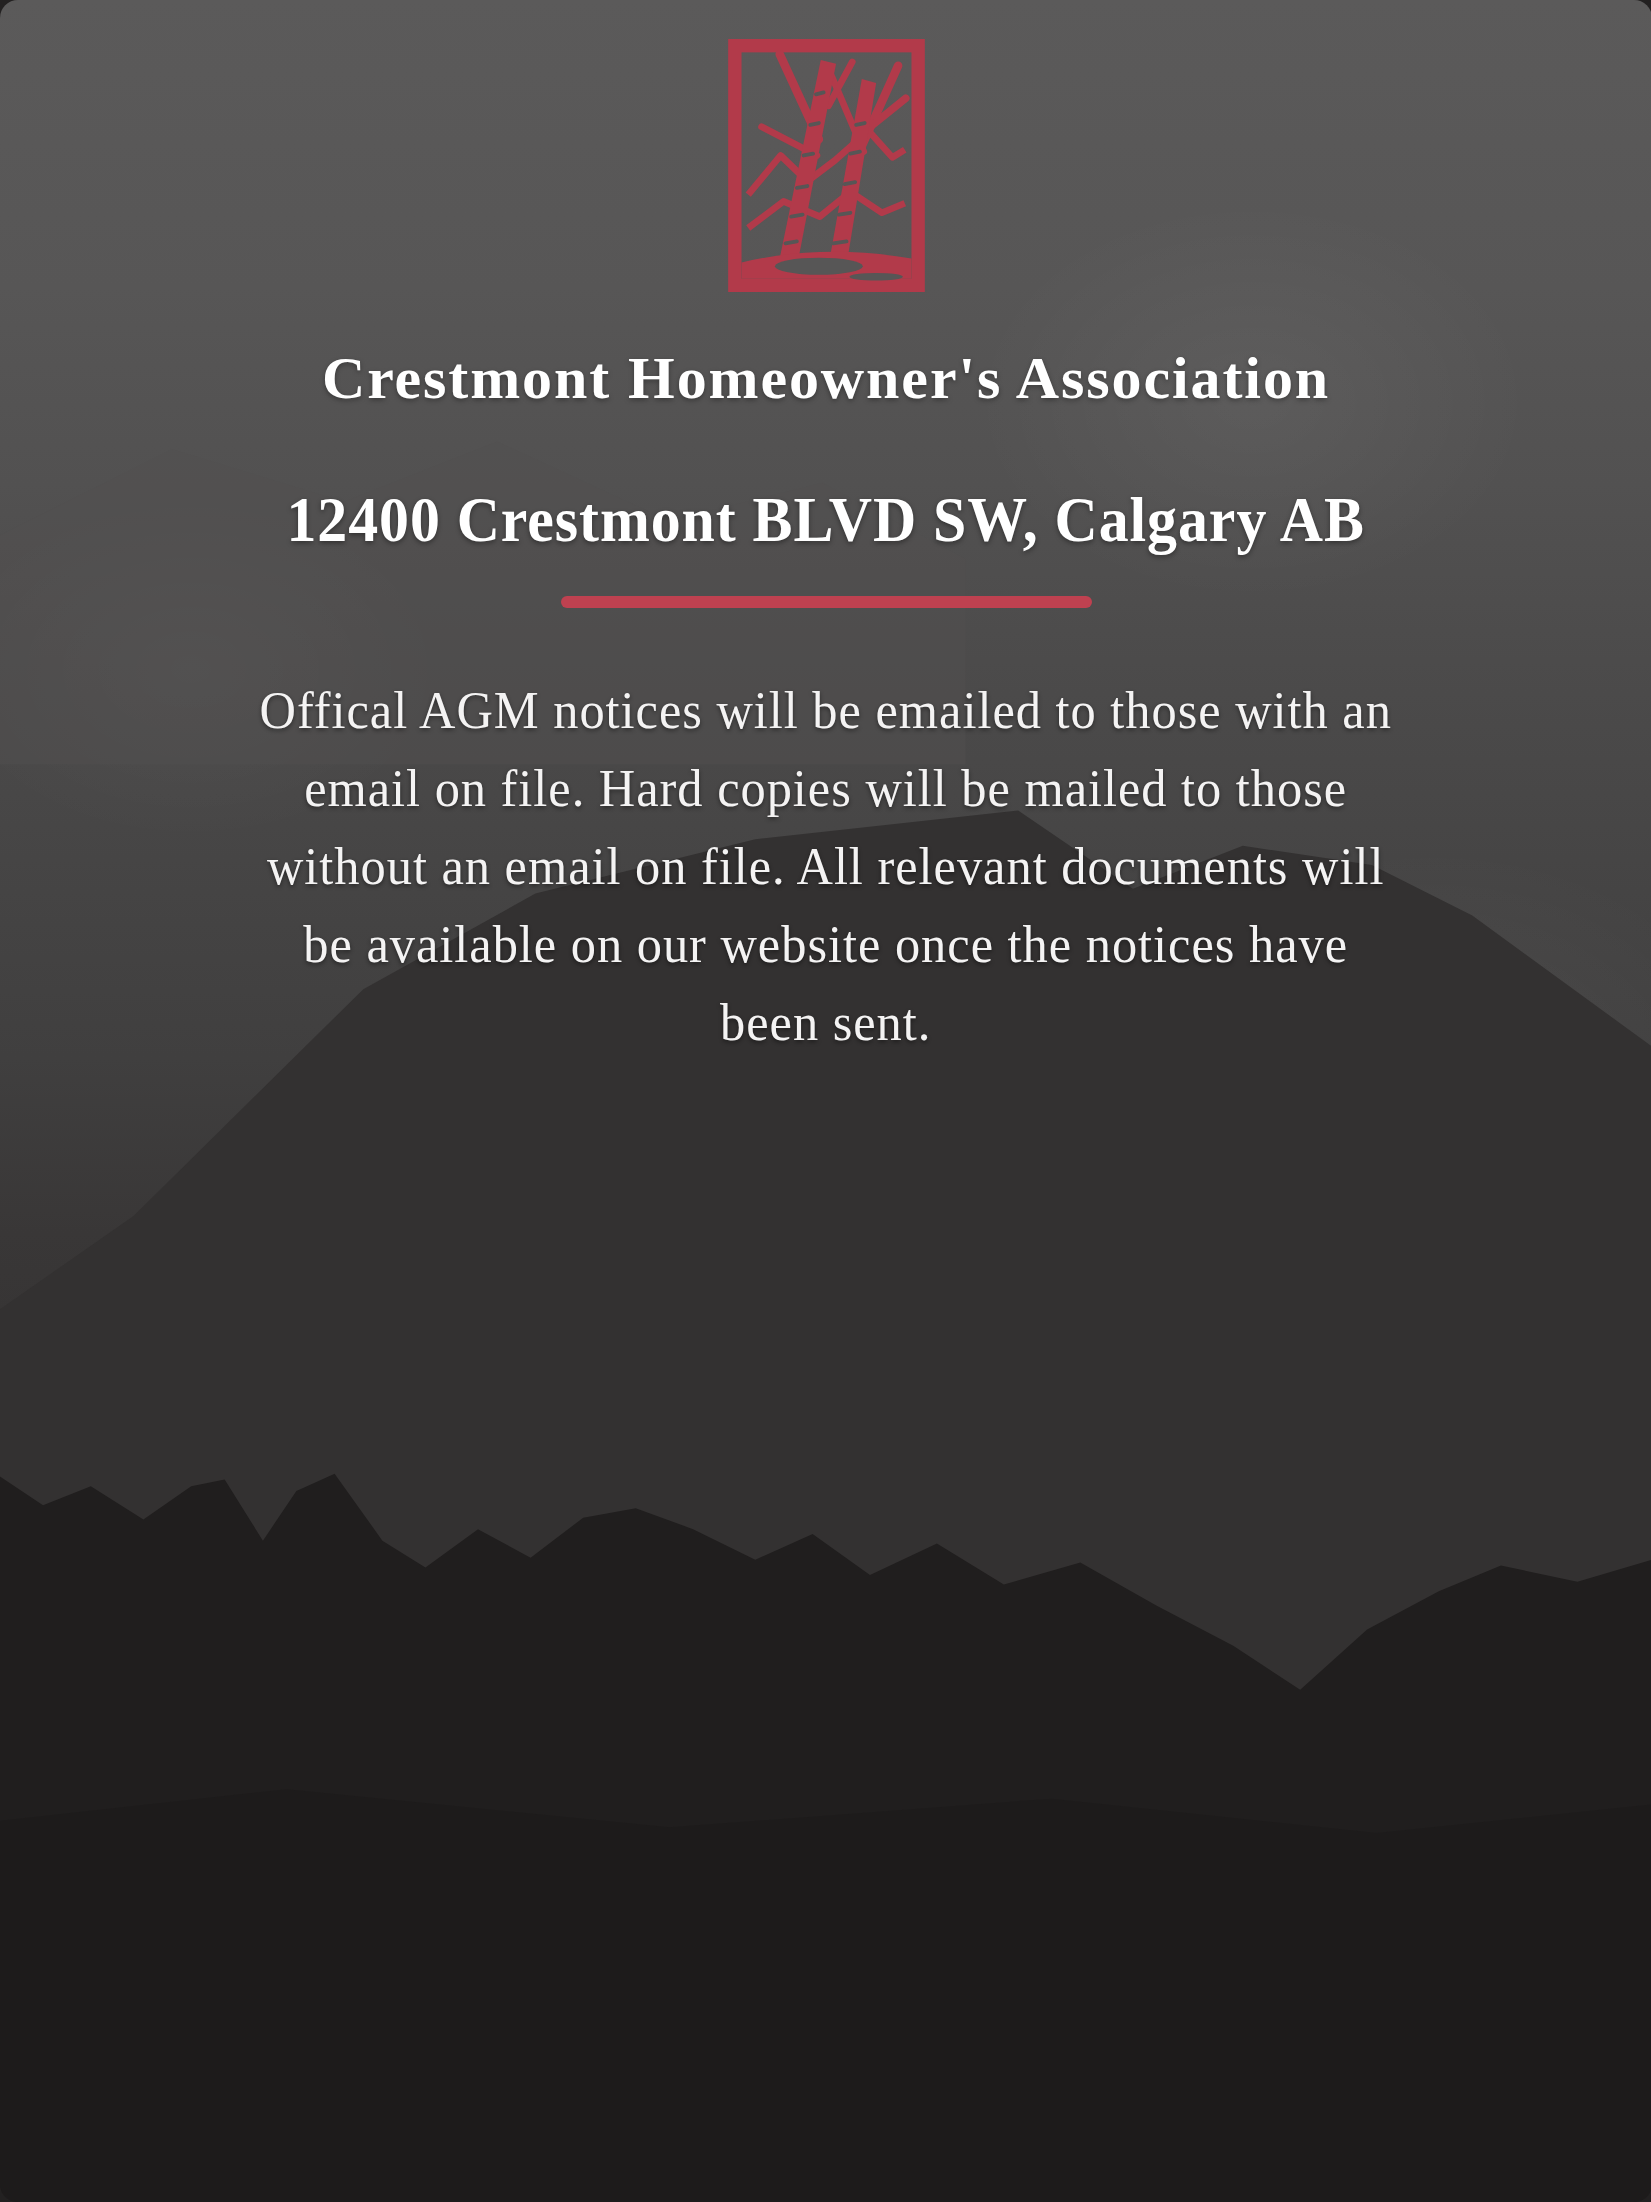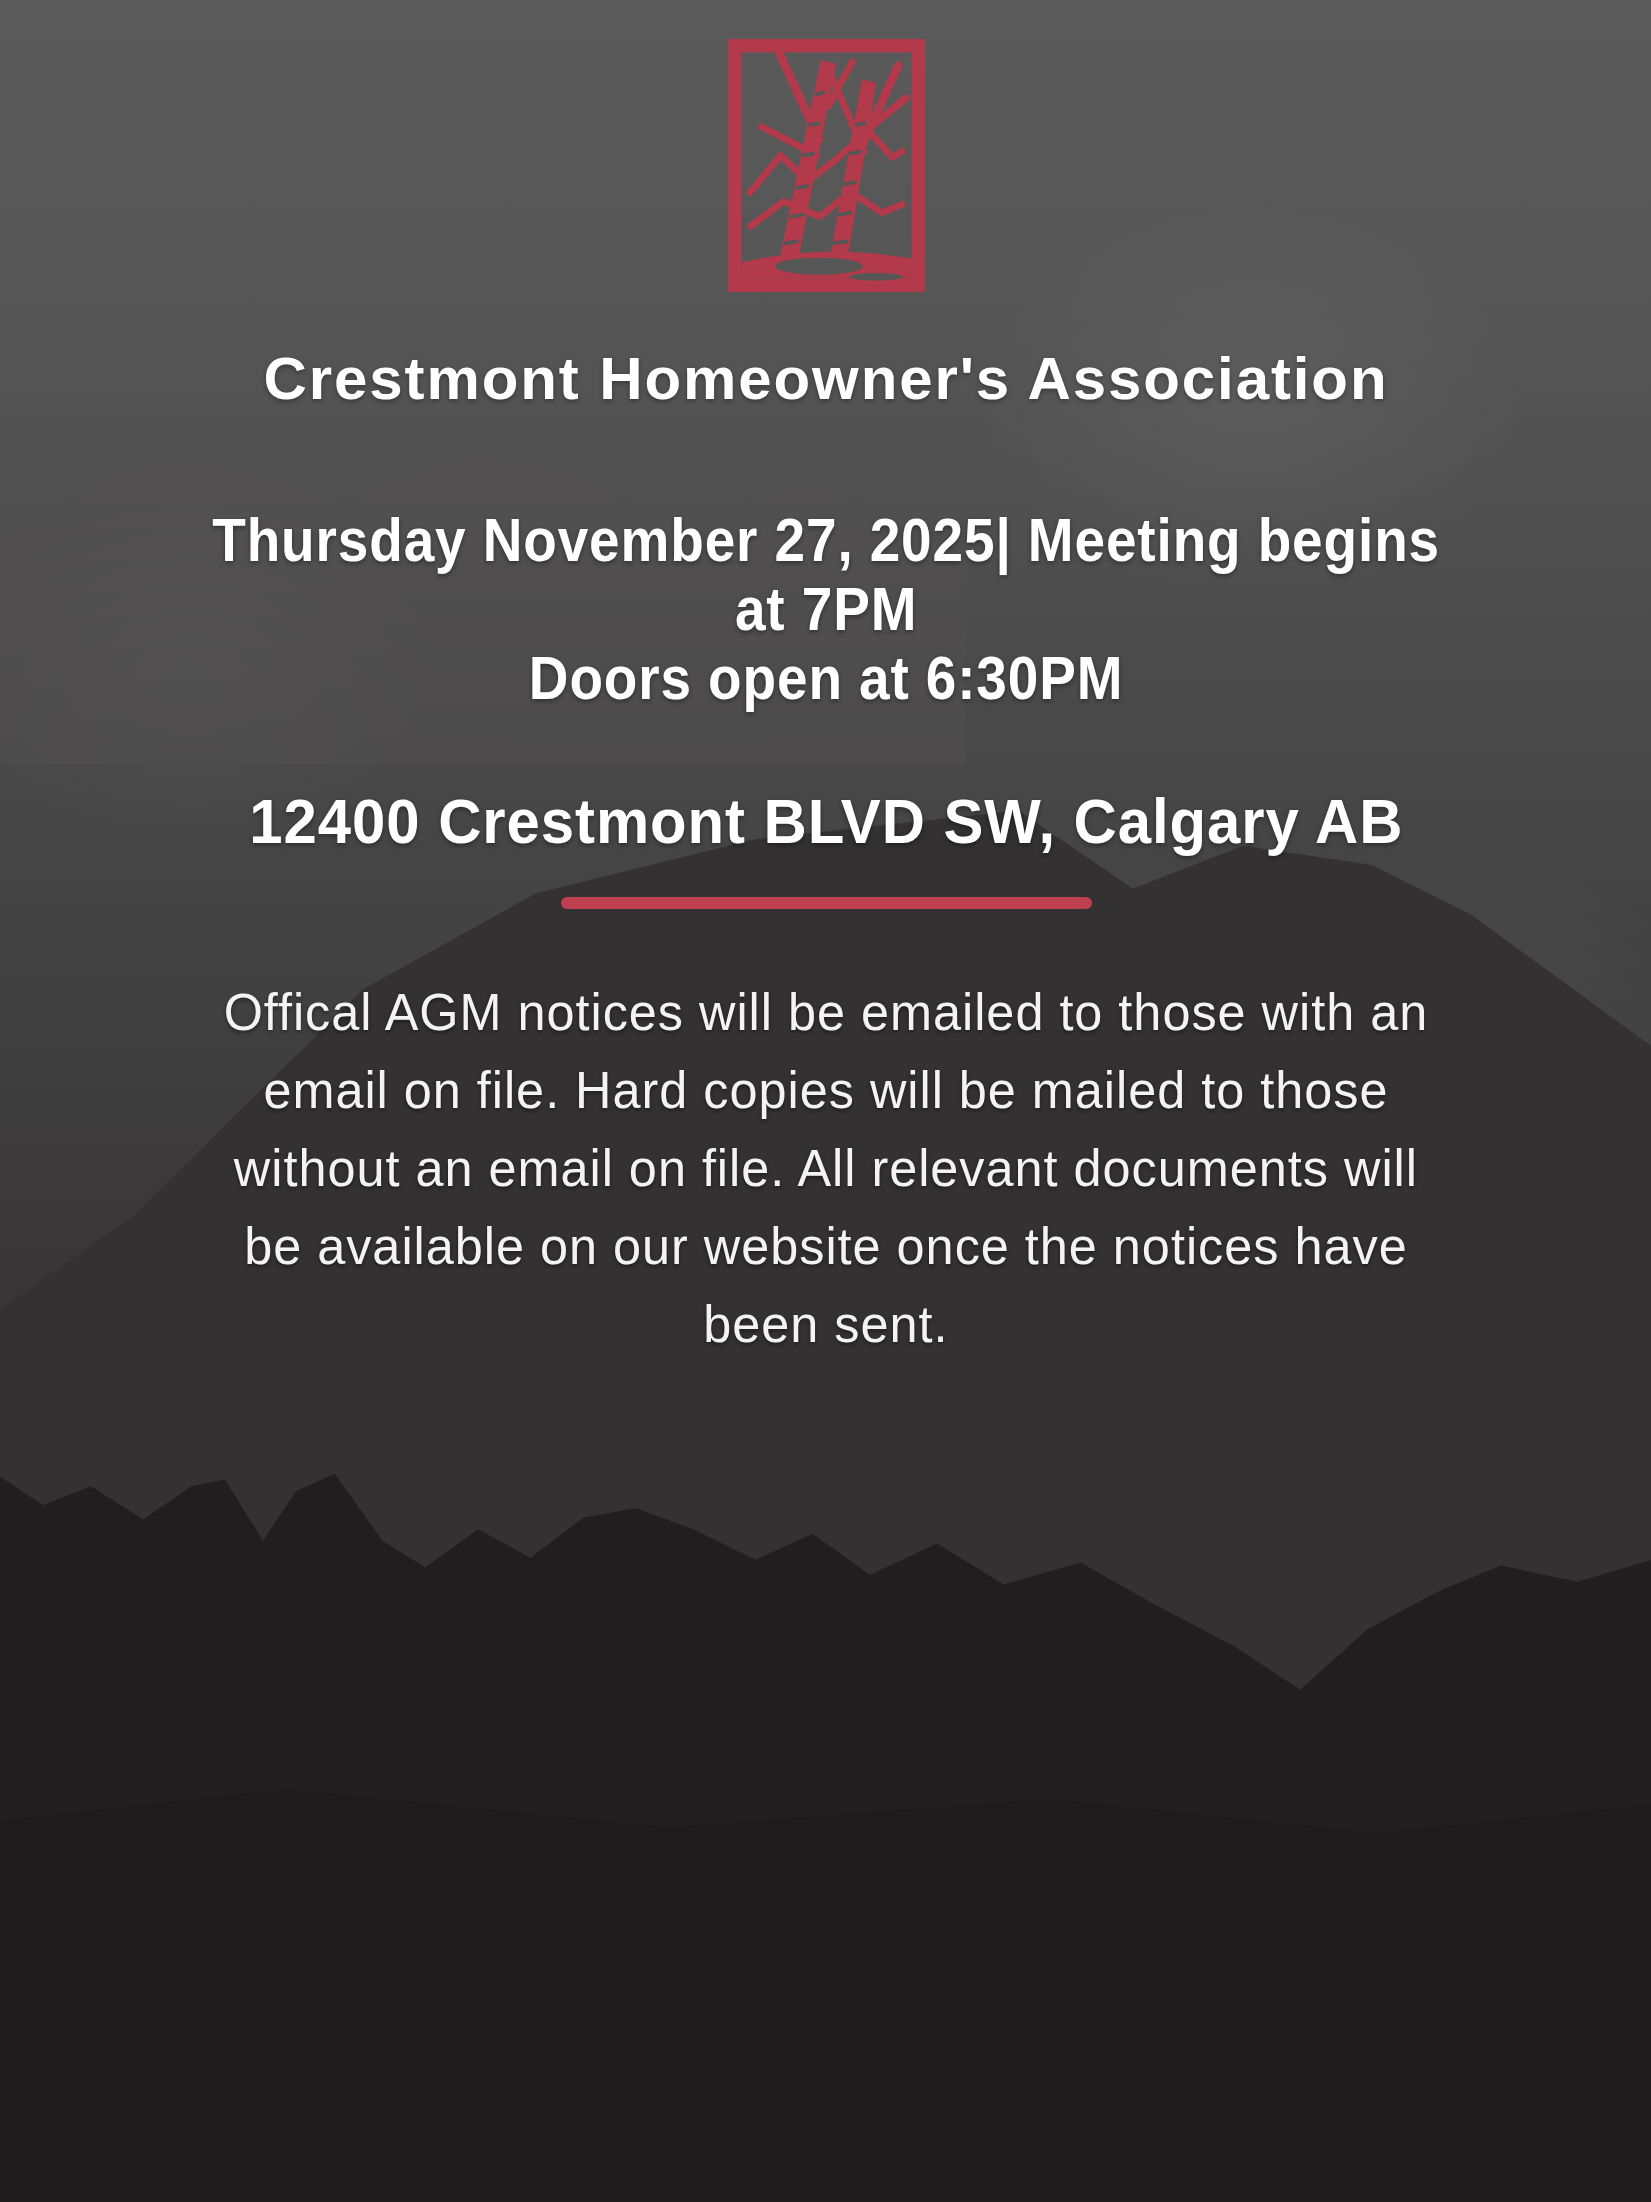--- a/index.html
+++ b/index.html
@@ -5,25 +5,26 @@
   html, body {
     margin: 0;
     padding: 0;
     background: #232121;
   }
   .poster {
     position: relative;
     width: 1652px;
     height: 2202px;
     overflow: hidden;
-    font-family: Liberation Sans, sans-serif;
+    font-family: Liberation Serif, serif;
     background: linear-gradient(180deg,
       #5b5a5a 0%, #575656 13%, #525151 22%, #4c4b4b 30%,
       #464545 39%, #403f3f 48%, #393737 56%, #343232 65%,
       #302e2e 69%, #282626 78%, #242222 88%, #232121 100%);
+    border-radius: 18px;
   }
   
   .poster::before {
     content: "";
     position: absolute; inset: 0;
     background:
       radial-gradient(401px 287px at 1252px 401px, rgba(255,255,255,0.05), rgba(255,255,255,0) 70%),
       radial-gradient(478px 363px at 1434px 1099px, rgba(255,255,255,0.05), rgba(255,255,255,0) 70%),
       radial-gradient(363px 249px at 191px 669px, rgba(255,255,255,0.04), rgba(255,255,255,0) 70%);
     pointer-events: none;
@@ -178,25 +179,20 @@
 
         <path d="M14 251 L14 234 Q100 214 192 230 L192 251 Z" fill="currentColor"></path>
         <ellipse cx="95" cy="238" rx="46" ry="9" fill="#575656"></ellipse>
         <ellipse cx="155" cy="249" rx="28" ry="4" fill="#575656"></ellipse>
       </svg>
     </div>
 
     <div class="org-name">Crestmont Homeowner's Association</div>
 
 
-    <div class="schedule">
-      <span class="schedule-line">Thursday November 27, 2025| Meeting begins</span>
-      <span class="schedule-line">at 7PM</span>
-      <span class="schedule-line">Doors open at 6:30PM</span>
-    </div>
 
     <div class="location">12400 Crestmont BLVD SW, Calgary AB</div>
 
     <div class="divider"></div>
 
     <div class="body-text">
       <span class="body-line">Offical AGM notices will be emailed to those with an</span>
       <span class="body-line">email on file. Hard copies will be mailed to those</span>
       <span class="body-line">without an email on file. All relevant documents will</span>
       <span class="body-line">be available on our website once the notices have</span>

